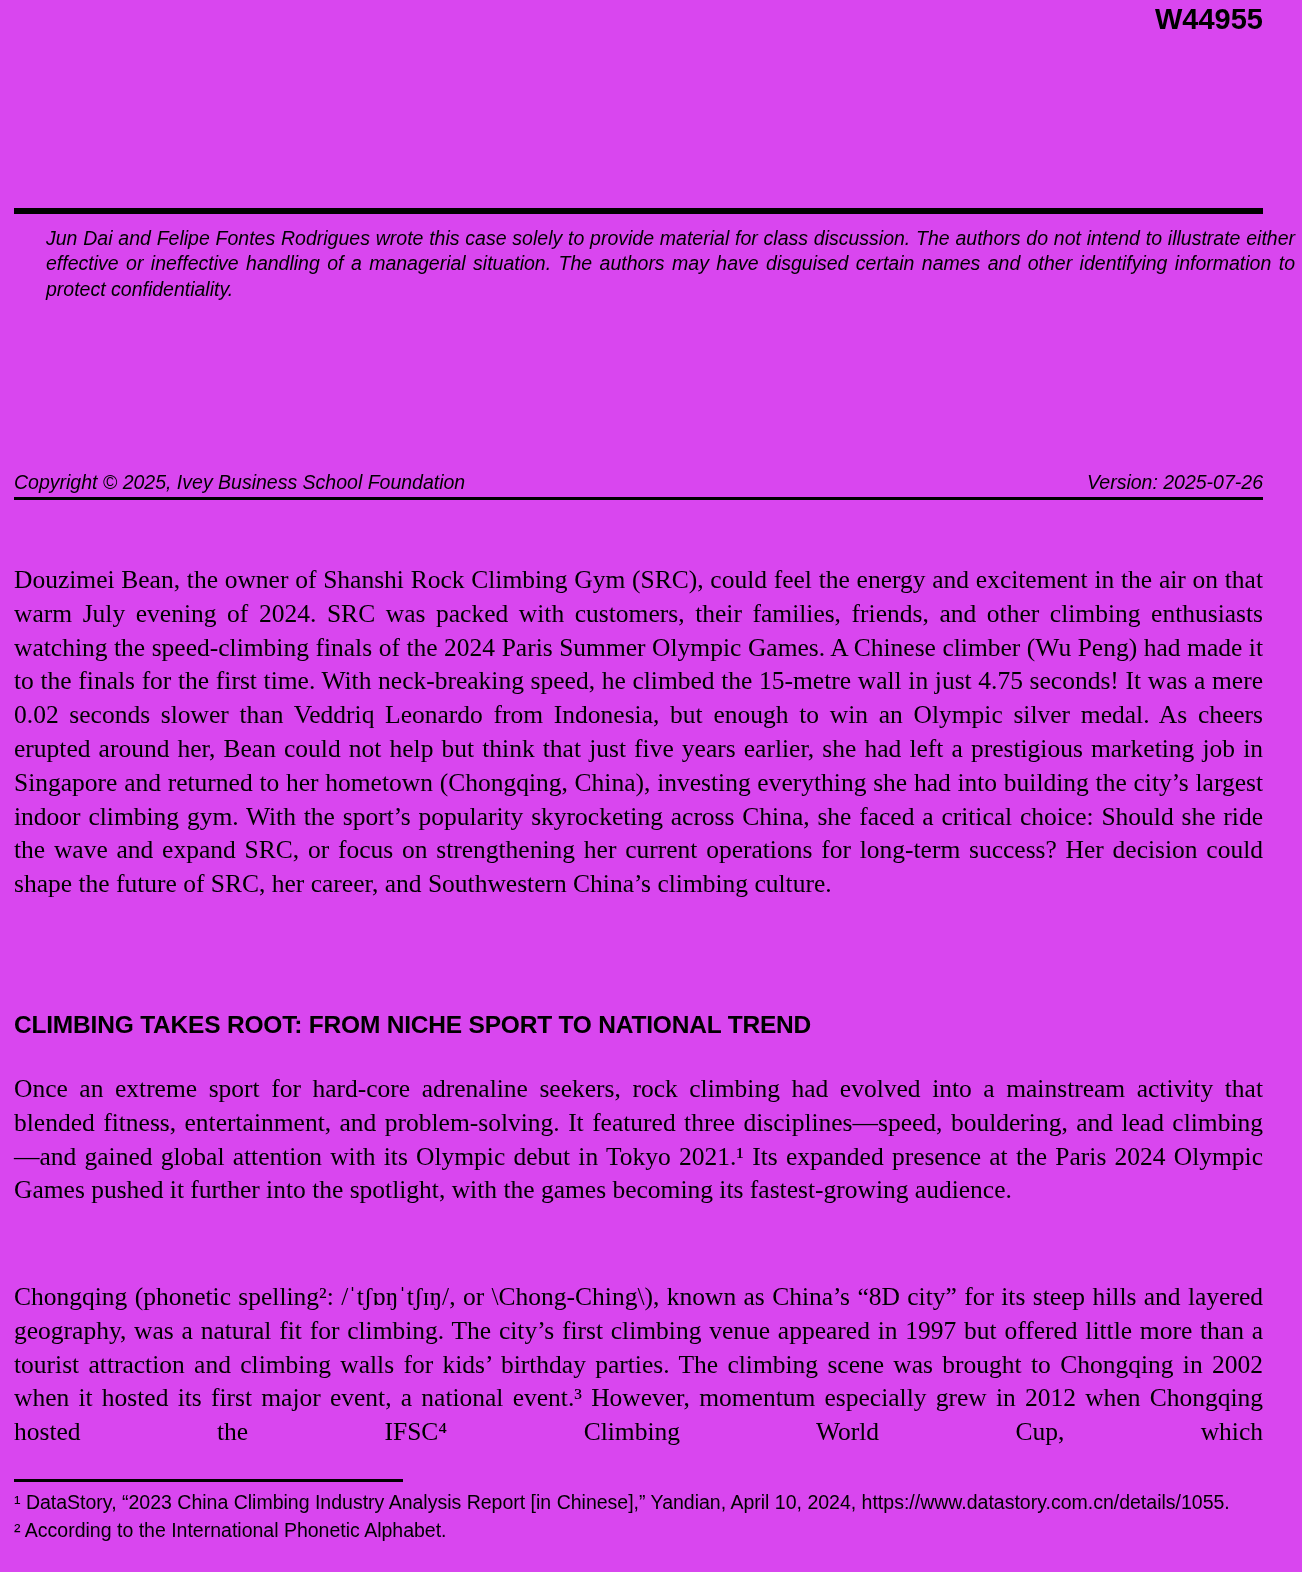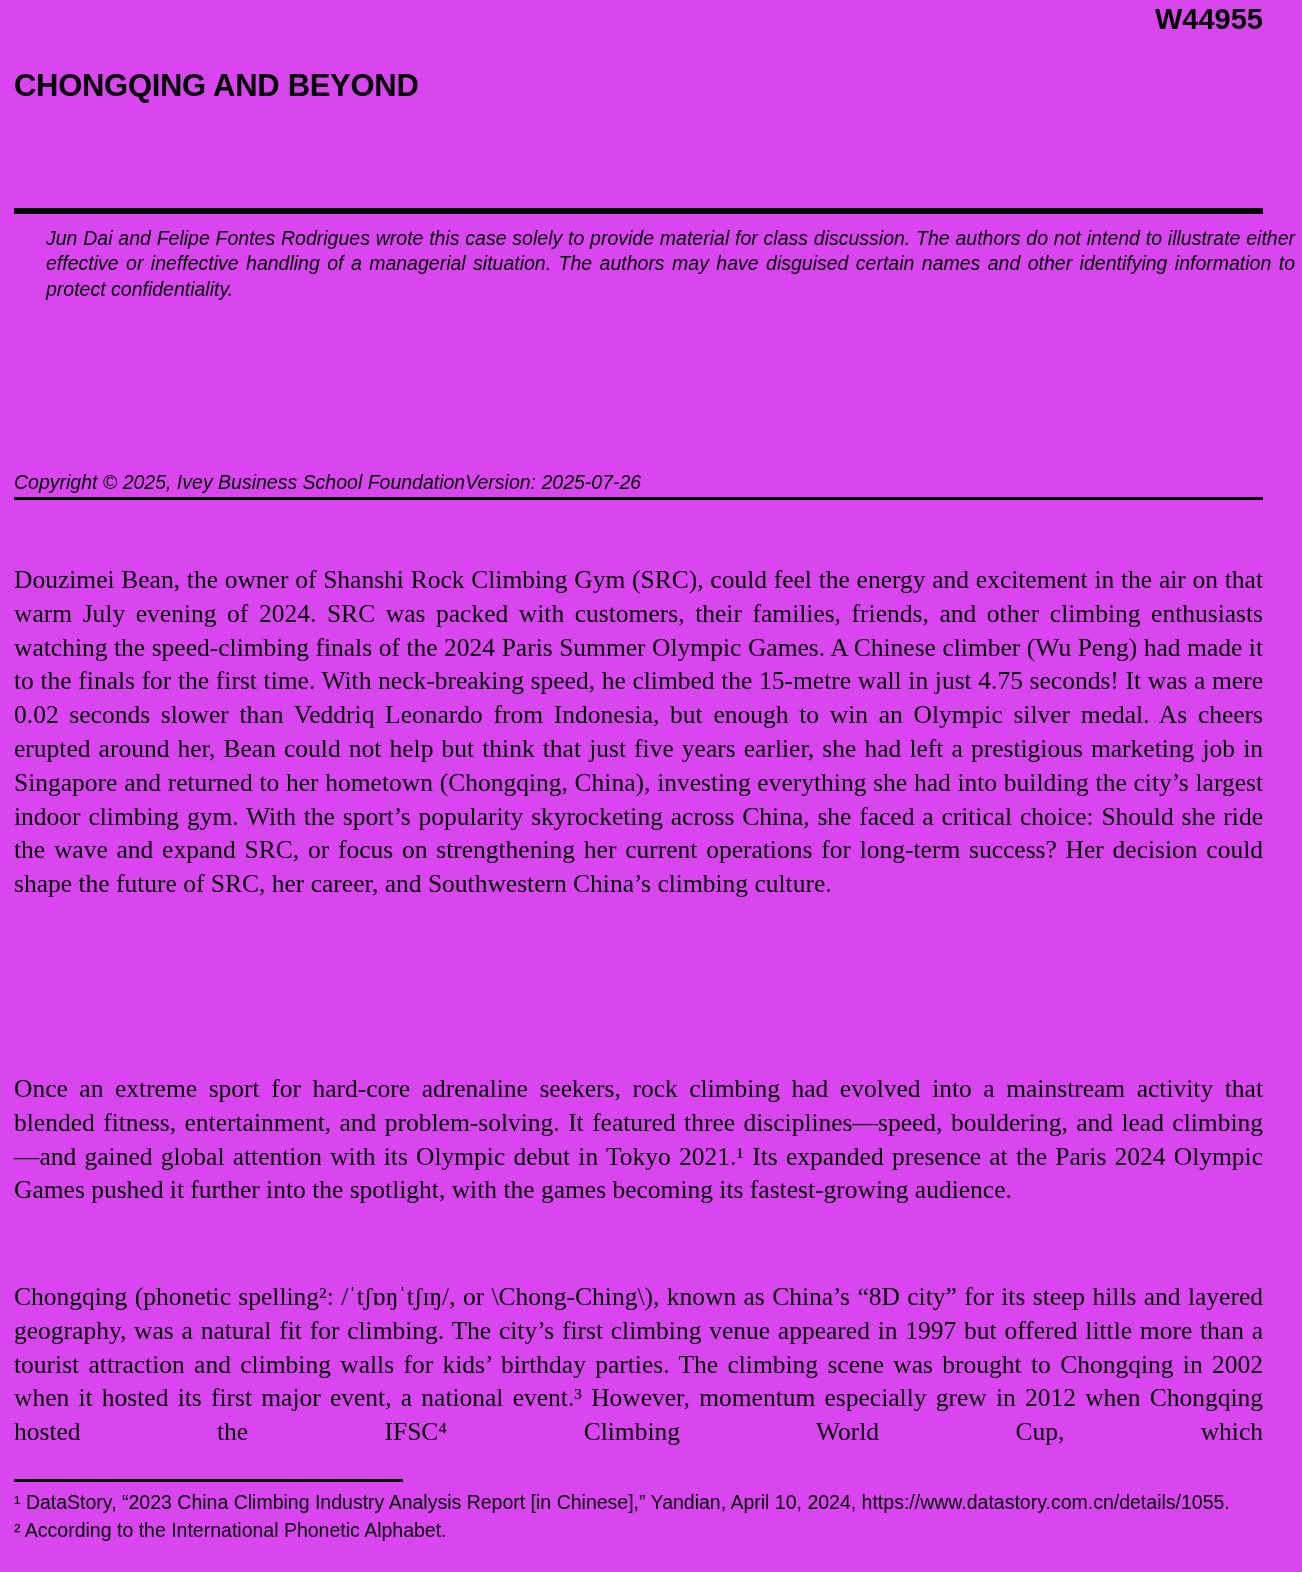--- a/index.html
+++ b/index.html
@@ -43,21 +43,21 @@
     font-family: "Liberation Sans", sans-serif;
     font-style: italic;
     font-size: 19.5px;
     line-height: 25.3px;
     text-align: justify;
     margin-left: 32px;
   }
   .copyright-row {
     top: 470px;
     display: flex;
-    justify-content: flex-start;
+    justify-content: space-between;
     font-family: "Liberation Sans", sans-serif;
     font-style: italic;
     font-size: 19.5px;
     line-height: 24px;
   }
   .rule-thin {
     top: 497px;
     height: 3px;
     background: #000;
   }
@@ -93,36 +93,36 @@
   .footnote-justified { text-align: justify; }
 </style>
 </head>
 <body>
 
 <div class="page">
 
   <div class="abs case-id">W44955</div>
 
   <div class="abs doc-title">
-    <div>CHONGQING AND BEYOND</div>
   </div>
 
   <div class="abs rule-thick"></div>
 
   <div class="abs disclaimer">Jun Dai and Felipe Fontes Rodrigues wrote this case solely to provide material for class discussion. The authors do not intend to illustrate either effective or ineffective handling of a managerial situation. The authors may have disguised certain names and other identifying information to protect confidentiality.</div>
 
   <div class="abs copyright-row">
     <span>Copyright © 2025, Ivey Business School Foundation</span>
     <span>Version: 2025-07-26</span>
   </div>
 
   <div class="abs rule-thin"></div>
 
   <div class="abs body-para para-1">Douzimei Bean, the owner of Shanshi Rock Climbing Gym (SRC), could feel the energy and excitement in the air on that warm July evening of 2024. SRC was packed with customers, their families, friends, and other climbing enthusiasts watching the speed-climbing finals of the 2024 Paris Summer Olympic Games. A Chinese climber (Wu Peng) had made it to the finals for the first time. With neck-breaking speed, he climbed the 15-metre wall in just 4.75 seconds! It was a mere 0.02 seconds slower than Veddriq Leonardo from Indonesia, but enough to win an Olympic silver medal. As cheers erupted around her, Bean could not help but think that just five years earlier, she had left a prestigious marketing job in Singapore and returned to her hometown (Chongqing, China), investing everything she had into building the city’s largest indoor climbing gym. With the sport’s popularity skyrocketing across China, she faced a critical choice: Should she ride the wave and expand SRC, or focus on strengthening her current operations for long-term success? Her decision could shape the future of SRC, her career, and Southwestern China’s climbing culture.</div>
 
+  <div class="abs section-heading">CLIMBING TAKES ROOT: FROM NICHE SPORT TO NATIONAL TREND</div>
 
   <div class="abs body-para para-2">Once an extreme sport for hard-core adrenaline seekers, rock climbing had evolved into a mainstream activity that blended fitness, entertainment, and problem-solving. It featured three disciplines—speed, bouldering, and lead climbing—and gained global attention with its Olympic debut in Tokyo 2021.¹ Its expanded presence at the Paris 2024 Olympic Games pushed it further into the spotlight, with the games becoming its fastest-growing audience.</div>
 
   <div class="abs body-para para-3">Chongqing (phonetic spelling²: /ˈtʃɒŋˈtʃɪŋ/, or \Chong-Ching\), known as China’s “8D city” for its steep hills and layered geography, was a natural fit for climbing. The city’s first climbing venue appeared in 1997 but offered little more than a tourist attraction and climbing walls for kids’ birthday parties. The climbing scene was brought to Chongqing in 2002 when it hosted its first major event, a national event.³ However, momentum especially grew in 2012 when Chongqing hosted the IFSC⁴ Climbing World Cup, which</div>
 
   <div class="abs footnote-rule"></div>
 
   <div class="abs footnotes">
     <div class="footnote-justified">¹ DataStory, “2023 China Climbing Industry Analysis Report [in Chinese],” Yandian, April 10, 2024, https://www.datastory.com.cn/details/1055.</div>
     <div>² According to the International Phonetic Alphabet.</div>

